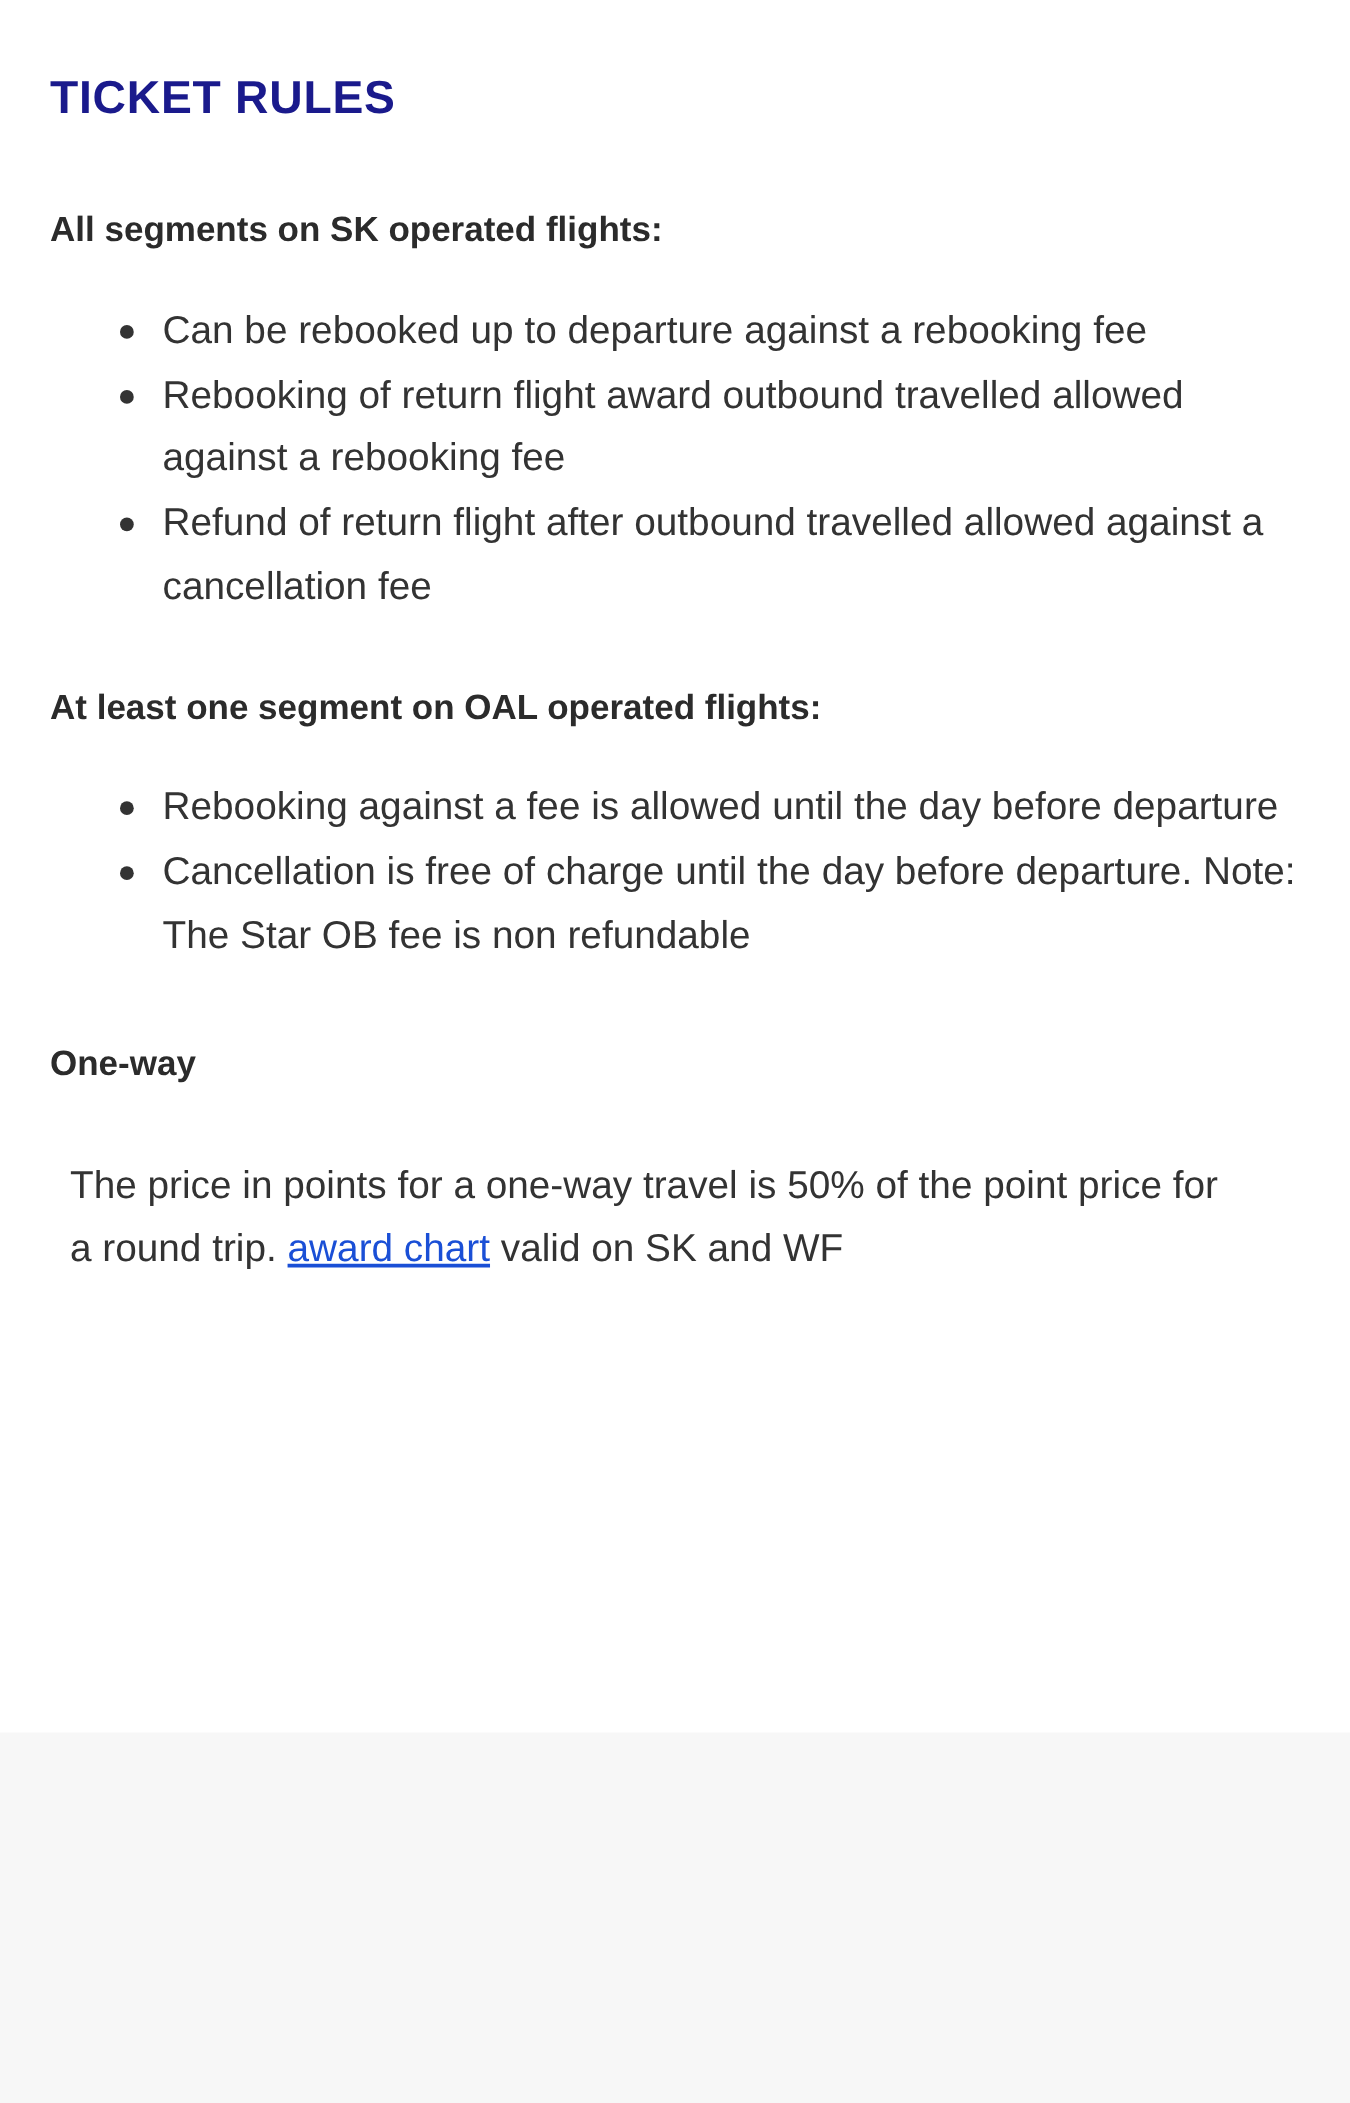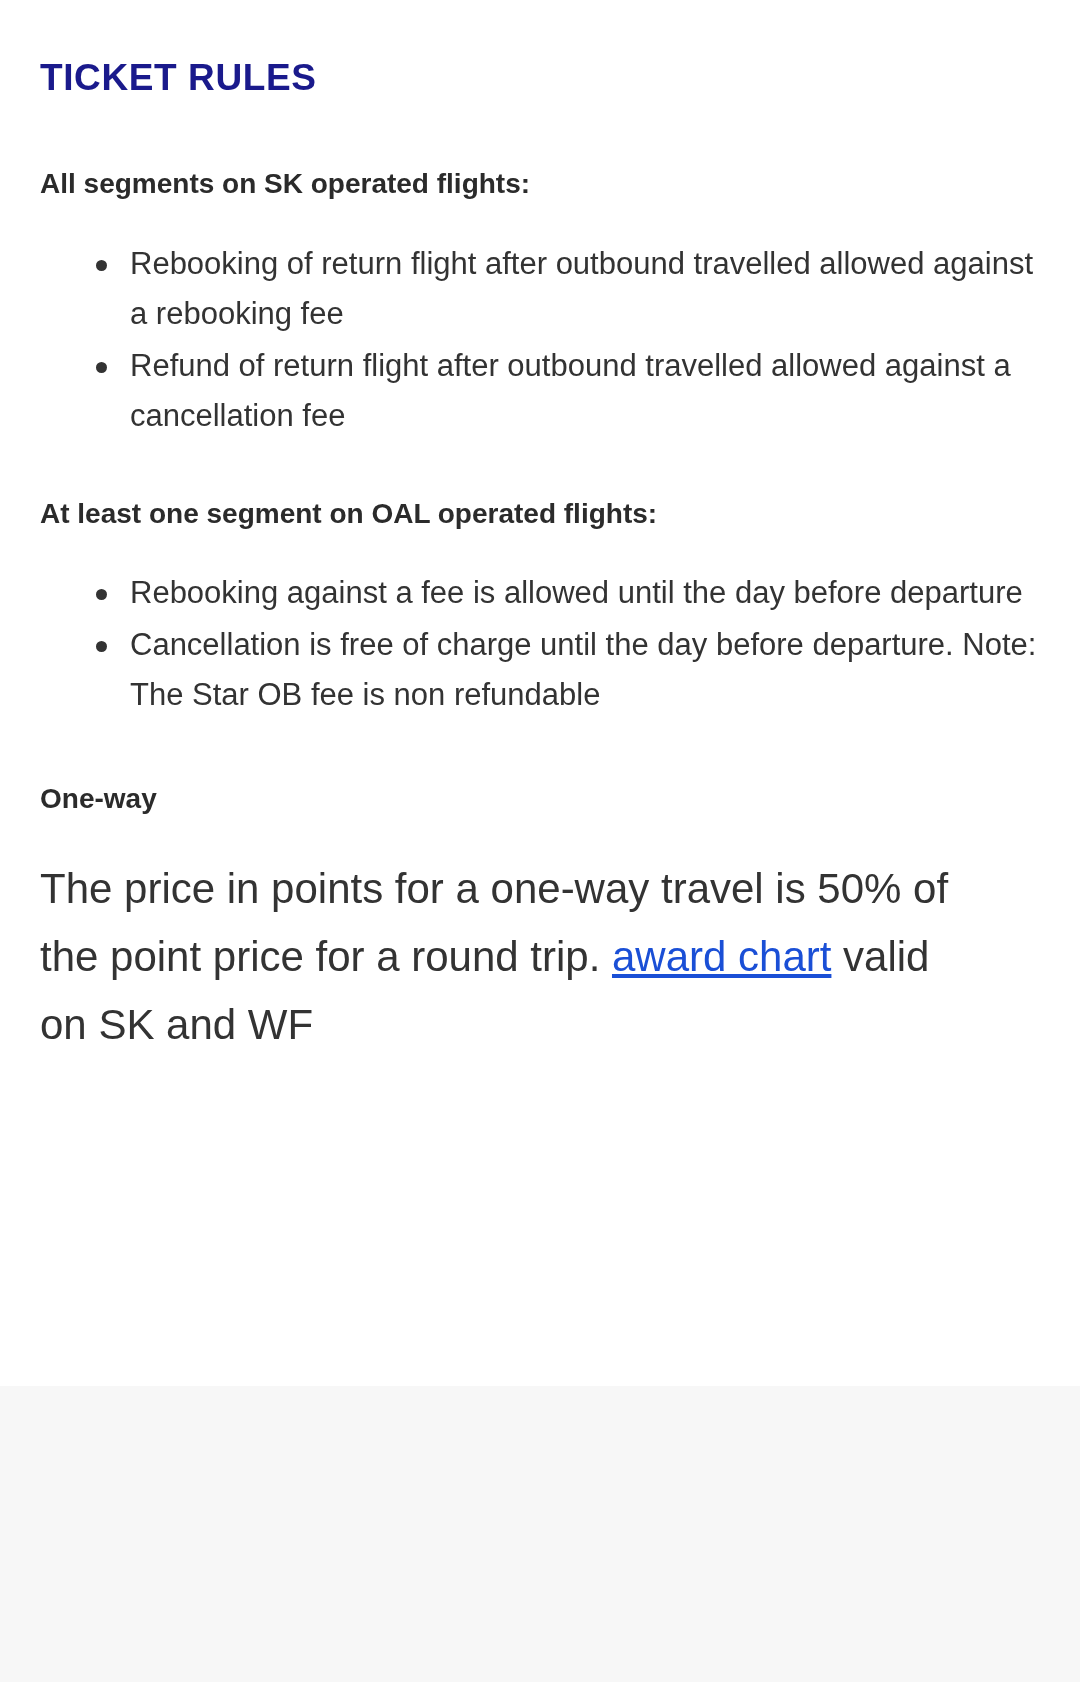--- a/index.html
+++ b/index.html
@@ -63,24 +63,24 @@
     content: "";
     position: absolute;
     left: 14px;
     top: 21px;
     width: 11px;
     height: 11px;
     background: #333333;
     border-radius: 50%;
   }
   .paragraph {
-    font-size: 42px;
+    font-size: 31px;
     line-height: 1.62;
     color: #333333;
-    margin: 0;
+    margin: 16px;
     max-width: 935px;
   }
   .link {
     color: #1a4fd6;
     text-decoration: underline;
     cursor: pointer;
   }
   .bottom-band {
     position: absolute;
     left: 0;
@@ -101,21 +101,22 @@
 
     <h1 class="section-title">TICKET RULES</h1>
 
     <div class="spacer-1"></div>
 
     <h2 class="subhead">All segments on SK operated flights:</h2>
 
     <div class="spacer-2"></div>
 
     <ul class="rules">
-      <li>Rebooking of return flight after outbound travelled allowed against a rebooking fee</li>
+      <li>Can be rebooked up to departure against a rebooking fee</li>
+      <li>Rebooking of return flight award outbound travelled allowed against a rebooking fee</li>
       <li>Refund of return flight after outbound travelled allowed against a cancellation fee</li>
     </ul>
 
     <div class="spacer-3"></div>
 
     <h2 class="subhead">At least one segment on OAL operated flights:</h2>
 
     <div class="spacer-4"></div>
 
     <ul class="rules">

